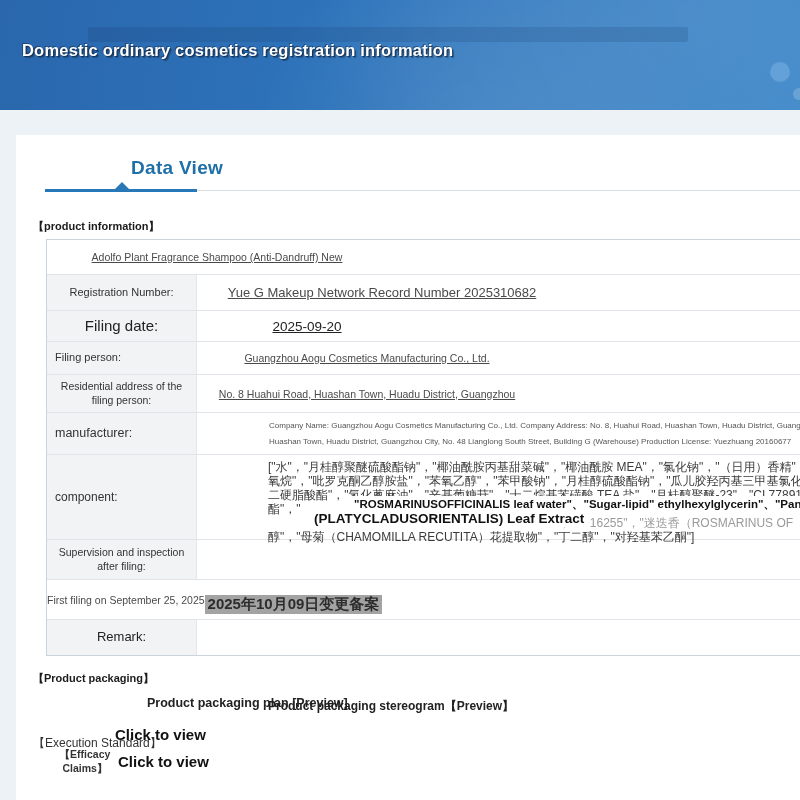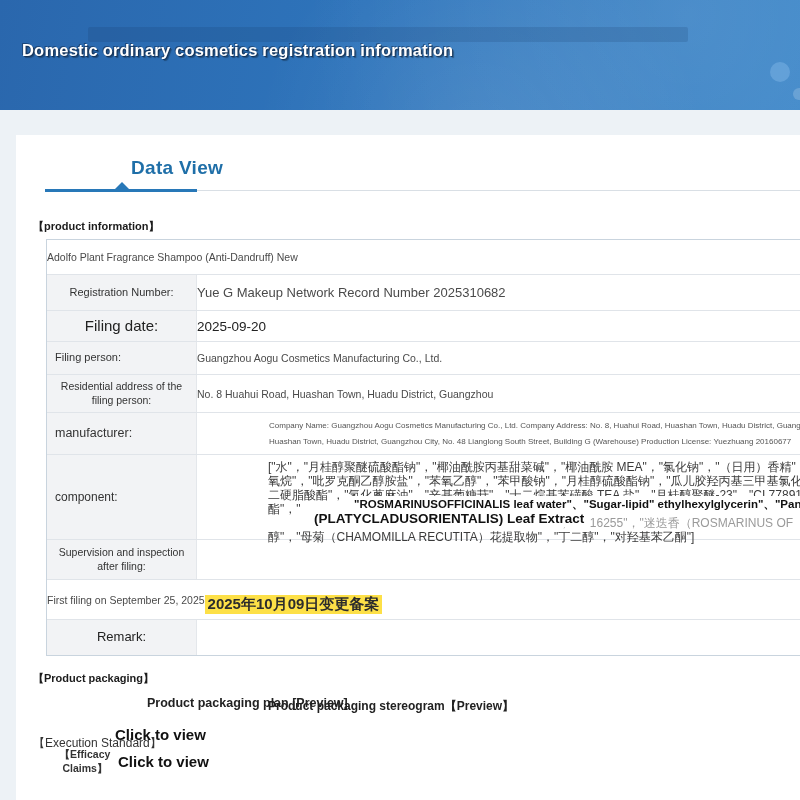--- a/index.html
+++ b/index.html
@@ -56,21 +56,21 @@
     border:1px solid #c9d4de; background:#fff;
   }
   .row { display:flex; border-bottom:1px solid #e0e4e9; }
   .row:last-child { border-bottom:none; }
   .lbl {
     width:150px; min-width:150px; background:#f2f3f5; border-right:1px solid #e4e7eb;
     display:flex; align-items:center; justify-content:center; text-align:center;
     color:#333; padding:2px 6px; line-height:1.25;
   }
   .val { flex:1; position:relative; display:flex; align-items:center; }
-  .val-center { width:340px; text-align:left; color:#4a4a4a; }
+  .val-center { width:340px; text-align:center; color:#4a4a4a;text-decoration:underline; }
 
   .r-name      { height:35px; } .r-name .lbl { font-size:12.5px; justify-content:flex-start; padding-left:8px; }
   .r-name .val-center { font-size:10.5px; }
   .r-reg       { height:36px; } .r-reg .lbl { font-size:11px; }
   .r-reg .val-center { font-size:13px; width:370px; }
   .r-date      { height:31px; } .r-date .lbl { font-size:15px; color:#222; }
   .r-date .val-center { font-size:13.5px; width:220px; color:#222; }
   .r-person    { height:33px; } .r-person .lbl { font-size:11px; justify-content:flex-start; padding-left:8px; }
   .r-person .val-center { font-size:10.5px; }
   .r-addr      { height:38px; } .r-addr .lbl { font-size:10.5px; }
@@ -92,21 +92,21 @@
     font-weight:bold; font-size:11.5px; color:#111; white-space:nowrap; padding-left:8px; line-height:16px;
   }
   .comp-ov2 {
     position:absolute; left:6px; top:55px; background:#ffffff; font-weight:bold; font-size:13.5px;
     color:#111; white-space:nowrap; padding:1px 4px 1px 0; line-height:15px;margin-left:40px;
   }
 
   
   .hist-wrap { width:340px; display:flex; flex-direction:row; align-items:center; }
   .hist-line1 { font-size:10.5px; color:#4a4a4a; }
-  .hist-ov { margin-top:9px; font-size:15px; font-weight:bold; color:#2c2c2c; background:#fde047;
+  .hist-ov { margin-top:9px; font-size:15px; font-weight:bold; color:#2c2c2c; background:#a3a3a3;
     padding:0 3px; white-space:nowrap; }
 
   
   .pkg-plan { position:absolute; left:94px; top:561px; font-size:12.5px; font-weight:bold; color:#222; cursor:pointer;margin-left:37px; }
   .pkg-stereo { position:absolute; left:252px; top:563px; font-size:12px; font-weight:bold; color:#222; cursor:pointer; }
   .exec-label { position:absolute; left:17px; top:600px; font-size:12px; font-weight:normal; color:#333; }
   .exec-link { position:absolute; left:99px; top:591px; font-size:15px; font-weight:bold; color:#111; cursor:pointer; }
   .eff-label { position:absolute; left:36px; top:612px; width:66px; text-align:center; font-size:10.5px;
     font-weight:bold; color:#333; line-height:14px; }
   .eff-link { position:absolute; left:102px; top:618px; font-size:15px; font-weight:bold; color:#111; cursor:pointer; }

